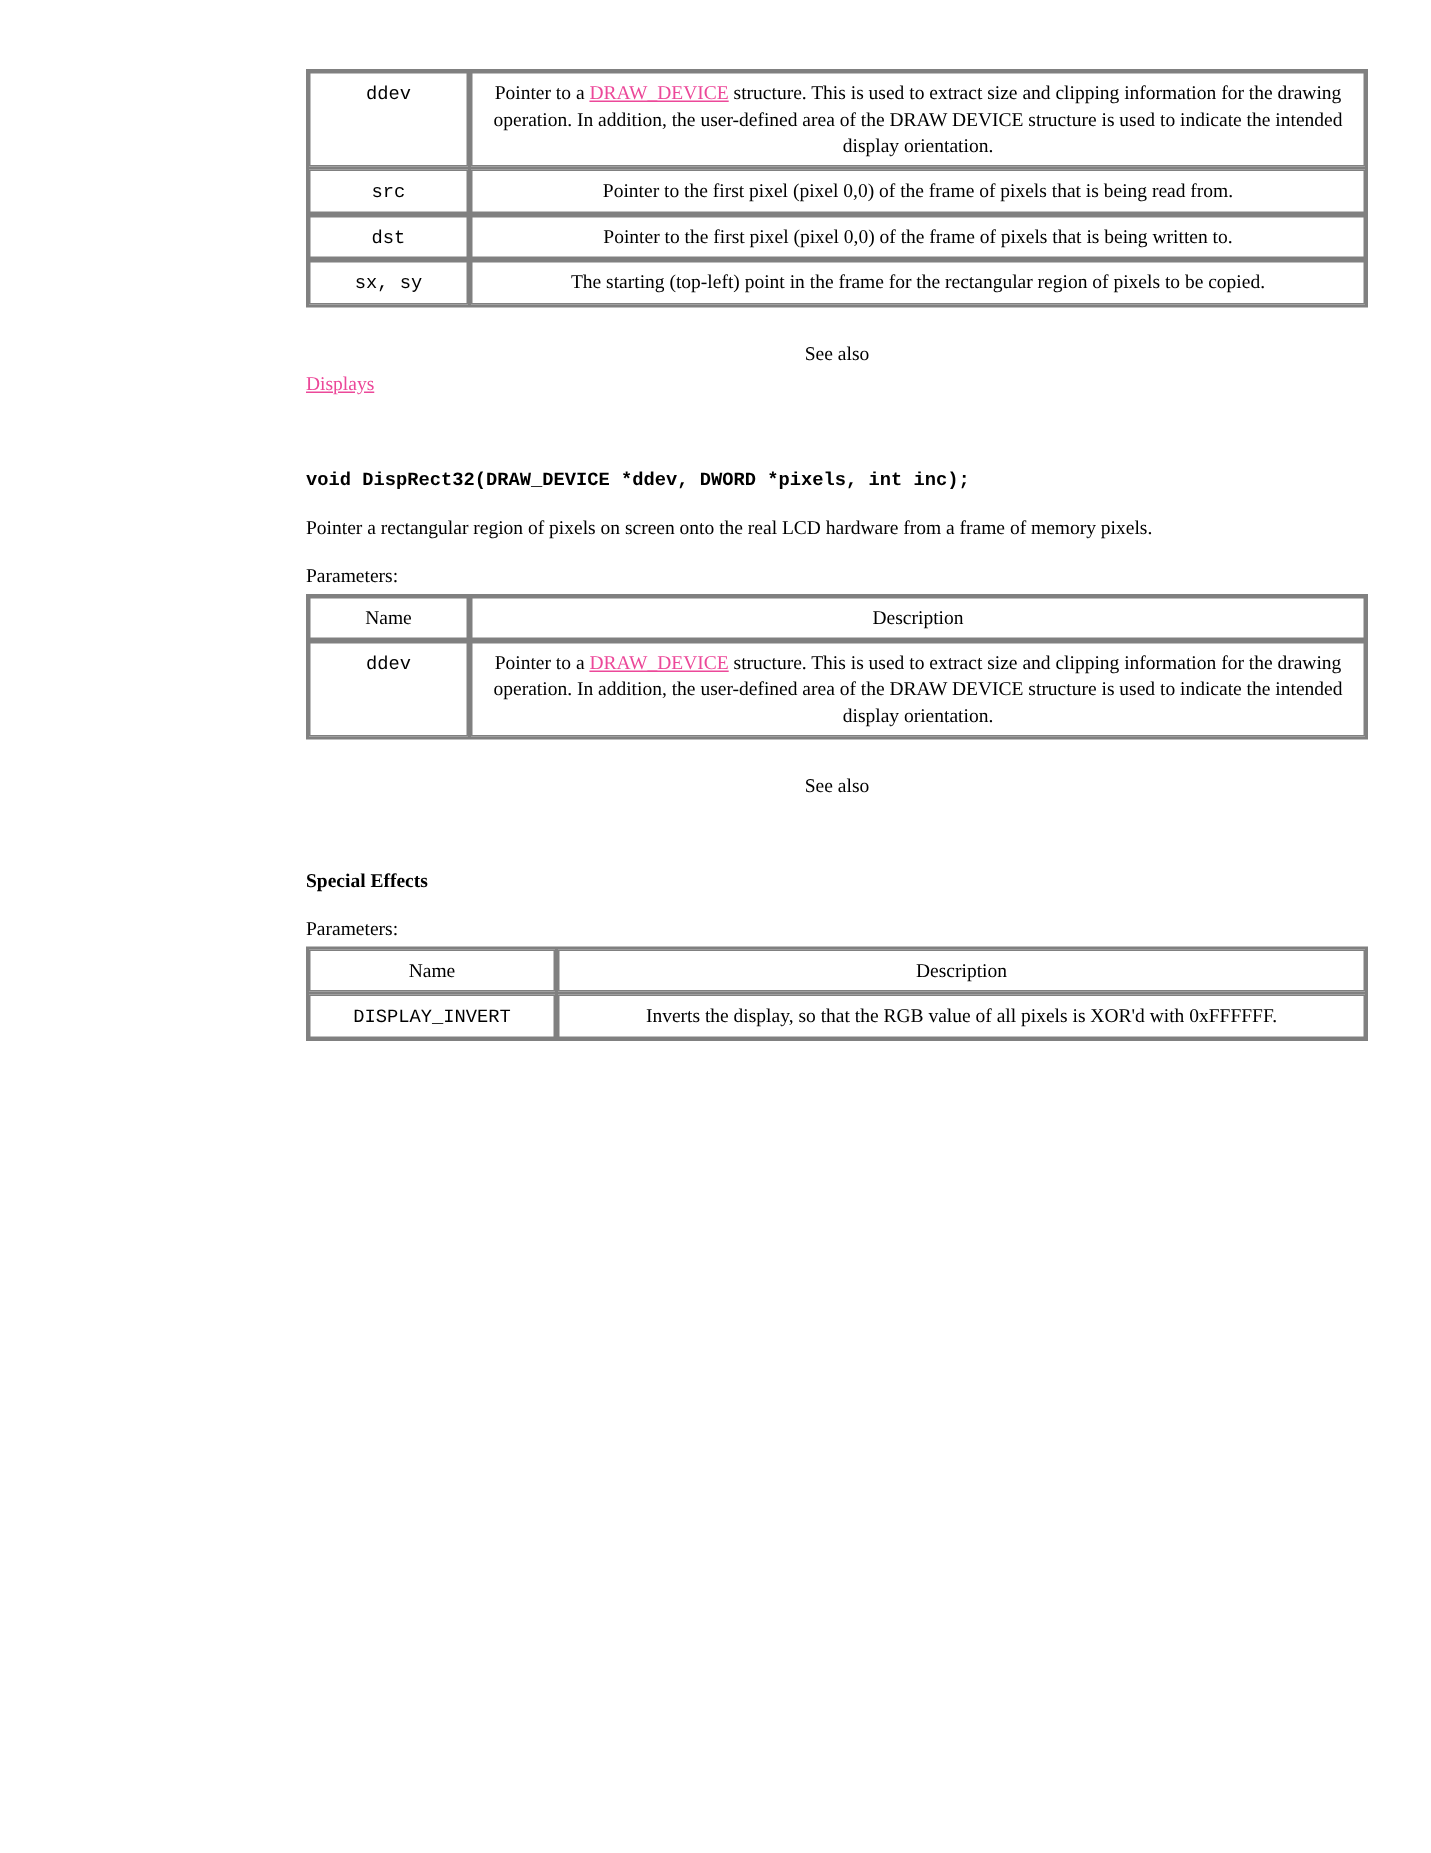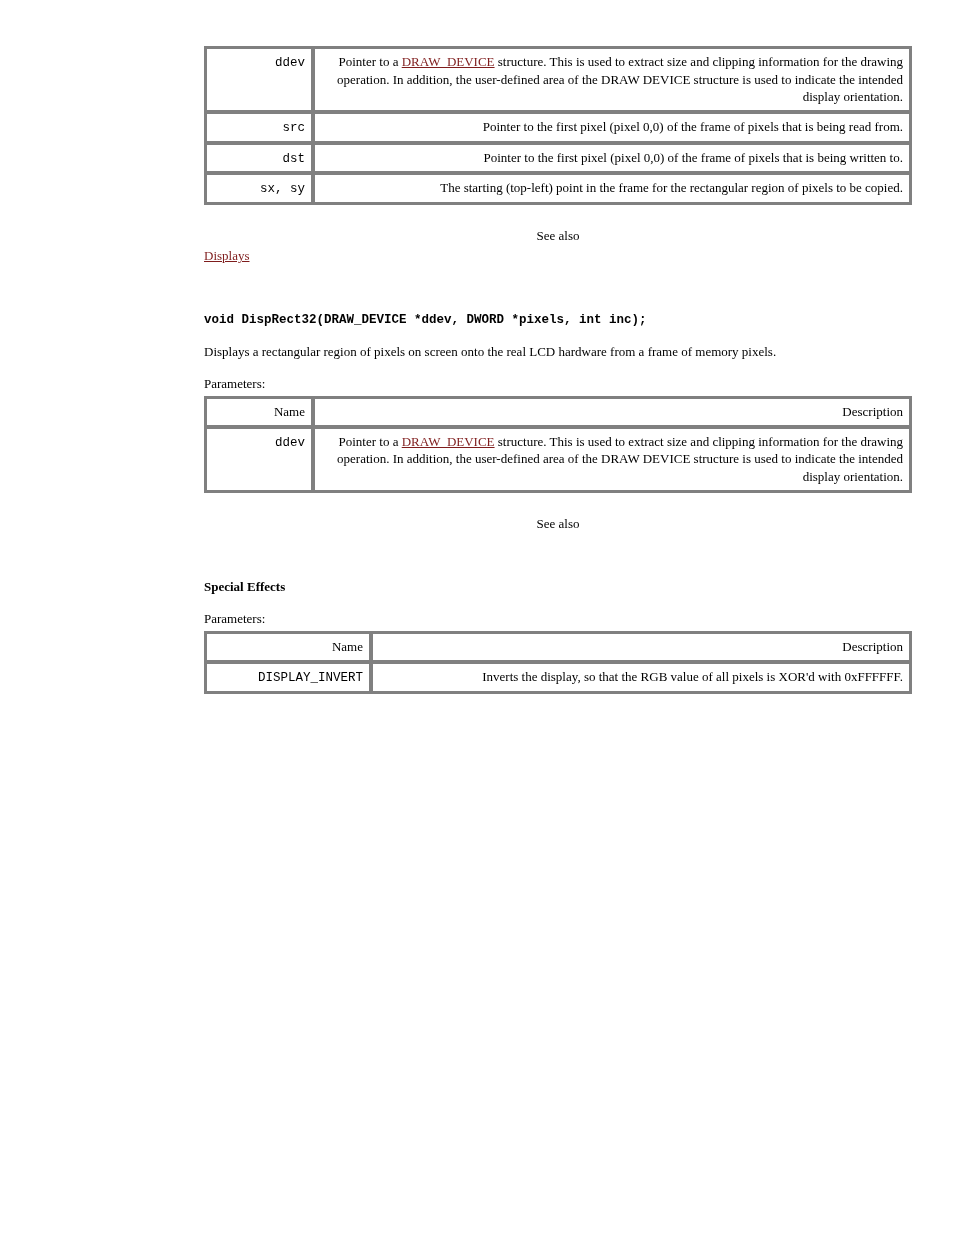--- a/index.html
+++ b/index.html
@@ -25,35 +25,35 @@
     border-spacing: 2px;
     width: 100%;
     background: #808080;
     margin-top: 0;
   }
   table.api td, table.api th {
     background: #fff;
     border: 1px solid #808080;
     padding: 4px 6px;
     vertical-align: top;
-    text-align: right;
+    text-align: center;
     font-weight: normal;
   }
   table.api th.param {
     width: 92px;
   }
   table.api th.paramWide {
     width: 150px;
   }
   .mono {
     font-family: "Courier New", Courier, monospace;
     font-size: 12.5px;
   }
   a.xref {
-    color: #7f1d1d;
+    color: #ec4899;
     text-decoration: underline;
   }
   .see-also {
     margin-top: 22px;
     margin-bottom: 0;
     text-align: center;
   }
   .see-also-line {
     margin-top: 2px;
   }
@@ -99,21 +99,21 @@
       <th class="param"><span class="mono">sx, sy</span></th>
       <td>The starting (top-left) point in the frame for the rectangular region of pixels to be copied.</td>
     </tr>
   </tbody>
     </table>
 
   <p class="see-also">See also</p>
   <p class="see-also-line"><a href="#" class="xref">Displays</a></p>
 
   <h3 class="decl"><span class="mono">void DispRect32(DRAW_DEVICE *ddev, DWORD *pixels, int inc);</span></h3>
-  <p class="desc">Displays a rectangular region of pixels on screen onto the real LCD hardware from a frame of memory pixels.</p>
+  <p class="desc">Pointer a rectangular region of pixels on screen onto the real LCD hardware from a frame of memory pixels.</p>
   <p class="params-label">Parameters:</p>
 
   <table class="api">
     <tbody>
         <tr>
       <th class="param">Name</th>
       <th>Description</th>
     </tr>
     <tr>
       <th class="param"><span class="mono">ddev</span></th>

